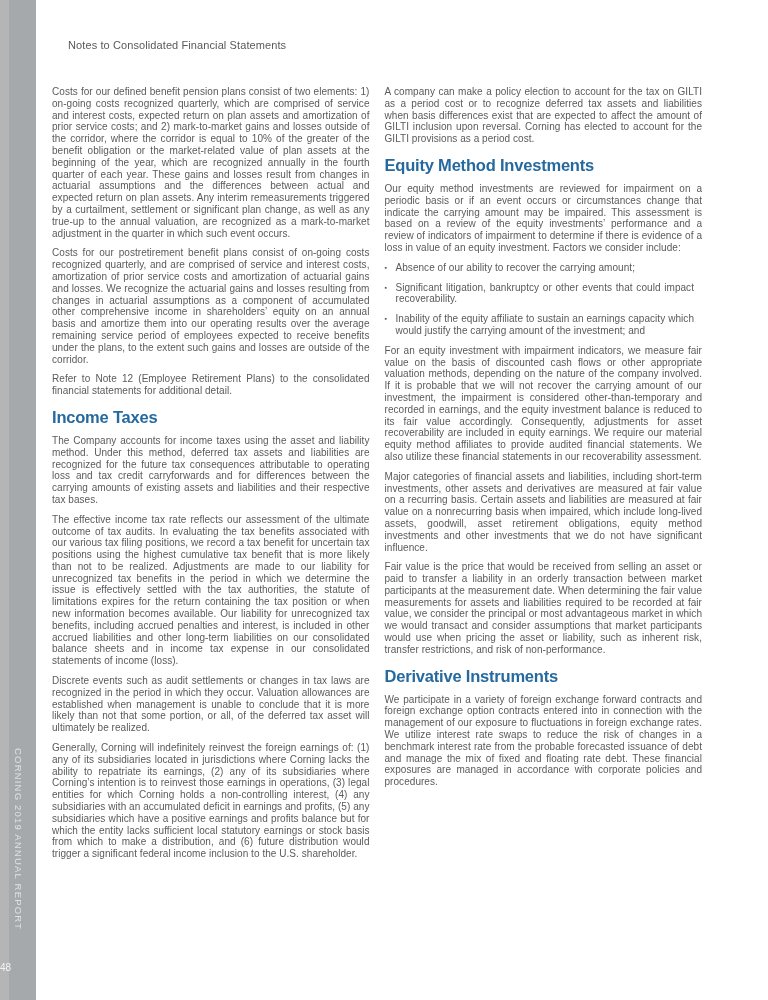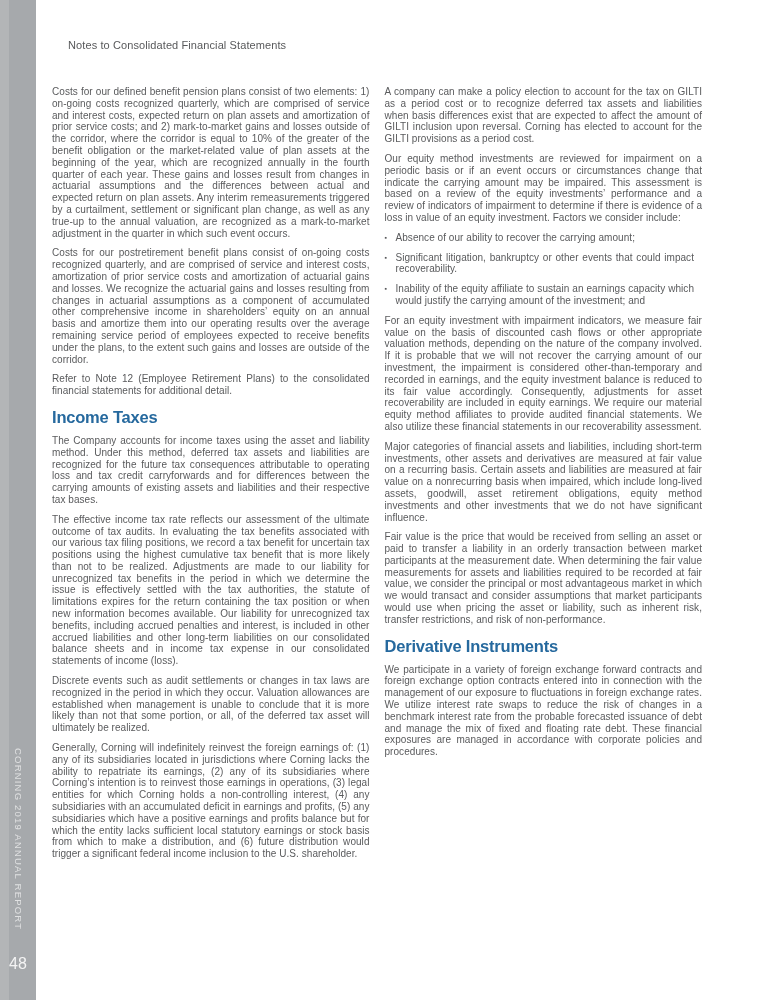--- a/index.html
+++ b/index.html
@@ -30,23 +30,22 @@
     writing-mode: vertical-rl;
     white-space: nowrap;
     color: #e0e1e2;
     font-size: 9.5px;
     letter-spacing: 1.2px;
   }
   .page-number {
     position: absolute;
     bottom: 27px; left: 0;
     width: 36px;
-    text-align: center;
     color: #f4f4f4;
-    font-size: 16px;
+    font-size: 10px;
   }
 
   .doc-header {
     position: absolute;
     left: 52px; top: 39px;
     color: #58595b;
     font-size: 11px;
     letter-spacing: 0.1px;
     padding-left: 16px;
   }
@@ -120,20 +119,21 @@
       <p class="para">Refer to Note 12 (Employee Retirement Plans) to the consolidated financial statements for additional detail.</p>
       <h2 class="section-heading">Income Taxes</h2>
       <p class="para">The Company accounts for income taxes using the asset and liability method. Under this method, deferred tax assets and liabilities are recognized for the future tax consequences attributable to operating loss and tax credit carryforwards and for differences between the carrying amounts of existing assets and liabilities and their respective tax bases.</p>
       <p class="para">The effective income tax rate reflects our assessment of the ultimate outcome of tax audits. In evaluating the tax benefits associated with our various tax filing positions, we record a tax benefit for uncertain tax positions using the highest cumulative tax benefit that is more likely than not to be realized. Adjustments are made to our liability for unrecognized tax benefits in the period in which we determine the issue is effectively settled with the tax authorities, the statute of limitations expires for the return containing the tax position or when new information becomes available. Our liability for unrecognized tax benefits, including accrued penalties and interest, is included in other accrued liabilities and other long-term liabilities on our consolidated balance sheets and in income tax expense in our consolidated statements of income (loss).</p>
       <p class="para">Discrete events such as audit settlements or changes in tax laws are recognized in the period in which they occur. Valuation allowances are established when management is unable to conclude that it is more likely than not that some portion, or all, of the deferred tax asset will ultimately be realized.</p>
       <p class="para">Generally, Corning will indefinitely reinvest the foreign earnings of: (1) any of its subsidiaries located in jurisdictions where Corning lacks the ability to repatriate its earnings, (2) any of its subsidiaries where Corning’s intention is to reinvest those earnings in operations, (3) legal entities for which Corning holds a non-controlling interest, (4) any subsidiaries with an accumulated deficit in earnings and profits, (5) any subsidiaries which have a positive earnings and profits balance but for which the entity lacks sufficient local statutory earnings or stock basis from which to make a distribution, and (6) future distribution would trigger a significant federal income inclusion to the U.S. shareholder.</p>
     </div>
 
     <div class="col">
       <p class="para">A company can make a policy election to account for the tax on GILTI as a period cost or to recognize deferred tax assets and liabilities when basis differences exist that are expected to affect the amount of GILTI inclusion upon reversal. Corning has elected to account for the GILTI provisions as a period cost.</p>
+      <h2 class="section-heading">Equity Method Investments</h2>
       <p class="para">Our equity method investments are reviewed for impairment on a periodic basis or if an event occurs or circumstances change that indicate the carrying amount may be impaired. This assessment is based on a review of the equity investments’ performance and a review of indicators of impairment to determine if there is evidence of a loss in value of an equity investment. Factors we consider include:</p>
       <ul class="bullets">
         <li><span class="bullet">▪</span><span>Absence of our ability to recover the carrying amount;</span></li>
         <li><span class="bullet">▪</span><span>Significant litigation, bankruptcy or other events that could impact recoverability.</span></li>
         <li><span class="bullet">▪</span><span>Inability of the equity affiliate to sustain an earnings capacity which would justify the carrying amount of the investment; and</span></li>
       </ul>
       <p class="para">For an equity investment with impairment indicators, we measure fair value on the basis of discounted cash flows or other appropriate valuation methods, depending on the nature of the company involved. If it is probable that we will not recover the carrying amount of our investment, the impairment is considered other-than-temporary and recorded in earnings, and the equity investment balance is reduced to its fair value accordingly. Consequently, adjustments for asset recoverability are included in equity earnings. We require our material equity method affiliates to provide audited financial statements. We also utilize these financial statements in our recoverability assessment.</p>
       <p class="para">Major categories of financial assets and liabilities, including short-term investments, other assets and derivatives are measured at fair value on a recurring basis. Certain assets and liabilities are measured at fair value on a nonrecurring basis when impaired, which include long-lived assets, goodwill, asset retirement obligations, equity method investments and other investments that we do not have significant influence.</p>
       <p class="para">Fair value is the price that would be received from selling an asset or paid to transfer a liability in an orderly transaction between market participants at the measurement date. When determining the fair value measurements for assets and liabilities required to be recorded at fair value, we consider the principal or most advantageous market in which we would transact and consider assumptions that market participants would use when pricing the asset or liability, such as inherent risk, transfer restrictions, and risk of non-performance.</p>
       <h2 class="section-heading">Derivative Instruments</h2>

